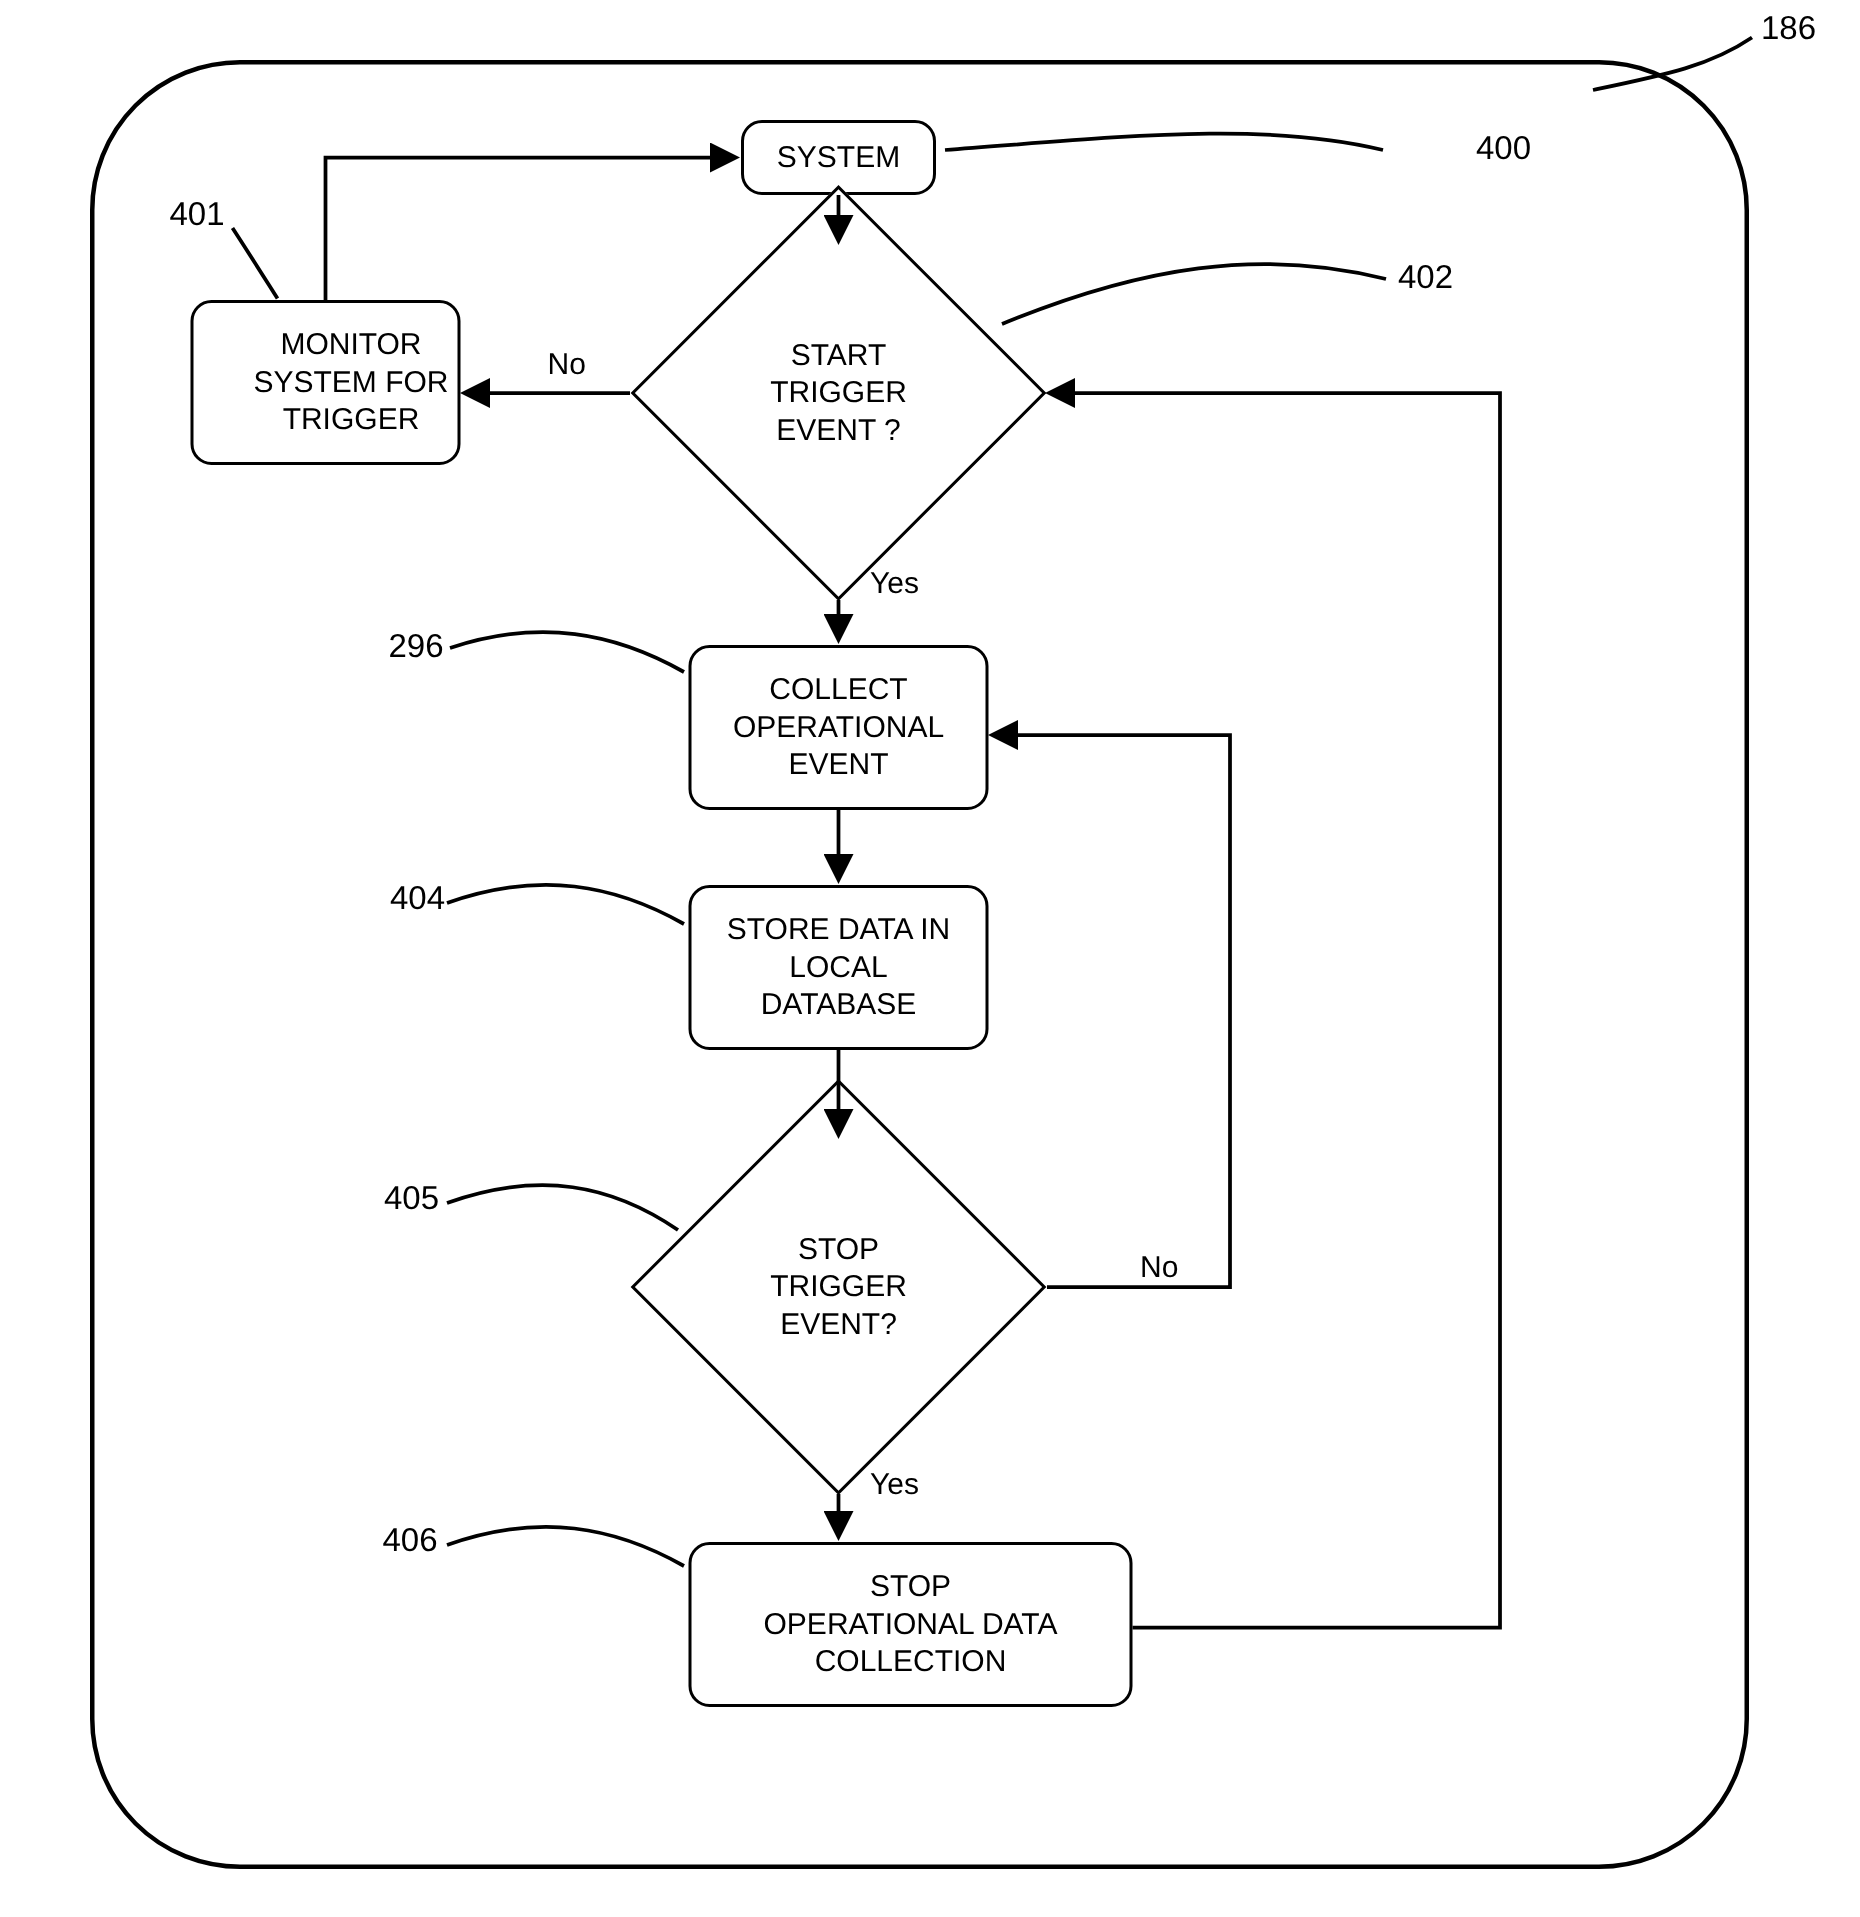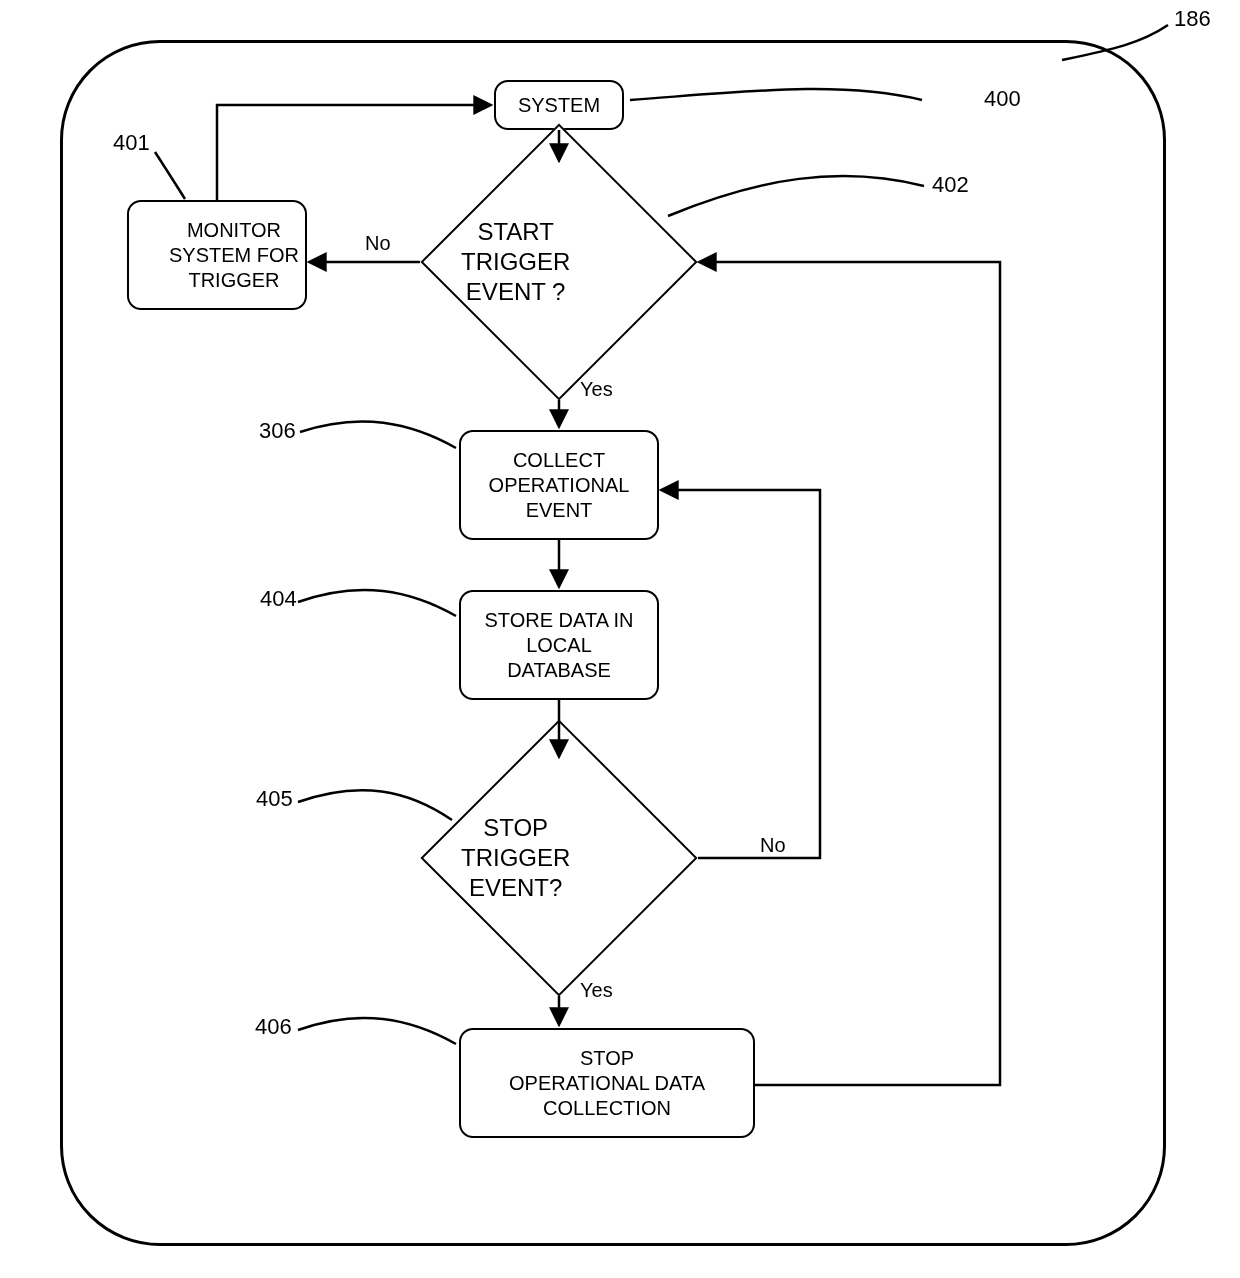--- a/index.html
+++ b/index.html
@@ -44,22 +44,23 @@
   left: 0; top: 0; right: 0; bottom: 0;
   border: 2.5px solid #000;
   transform: rotate(45deg);
   background: #fff;
 }
 .diamond-text {
   position: absolute;
   left: 0; top: 0; right: 0; bottom: 0;
   display: flex;
   align-items: center;
+  justify-content: center;
   text-align: center;
-  font-size: 24px;
+  font-size: 20px;
   line-height: 1.25;
 }
 .label {
   position: absolute;
   font-size: 22px;
 }
 .edge-label {
   position: absolute;
   font-size: 20px;
 }
@@ -104,21 +105,21 @@
 
   <div class="edge-label" style="left:365px; top:232px;">No</div>
 
   <div class="edge-label" style="left:580px; top:378px;">Yes</div>
 
   <div class="node" style="left:459px; top:430px; width:200px; height:110px;">
     <span style="white-space:pre-line;">COLLECT
 OPERATIONAL
 EVENT</span>
   </div>
-  <div class="label" style="left:259px; top:418px;">306</div>
+  <div class="label" style="left:259px; top:418px;">296</div>
 
   <div class="node" style="left:459px; top:590px; width:200px; height:110px;">
     <span style="white-space:pre-line;">STORE DATA IN
 LOCAL
 DATABASE</span>
   </div>
   <div class="label" style="left:260px; top:586px;">404</div>
 
   <div class="diamond-wrap" style="left:461px; top:760px; width:196px; height:196px;">
     <div class="diamond"></div>

